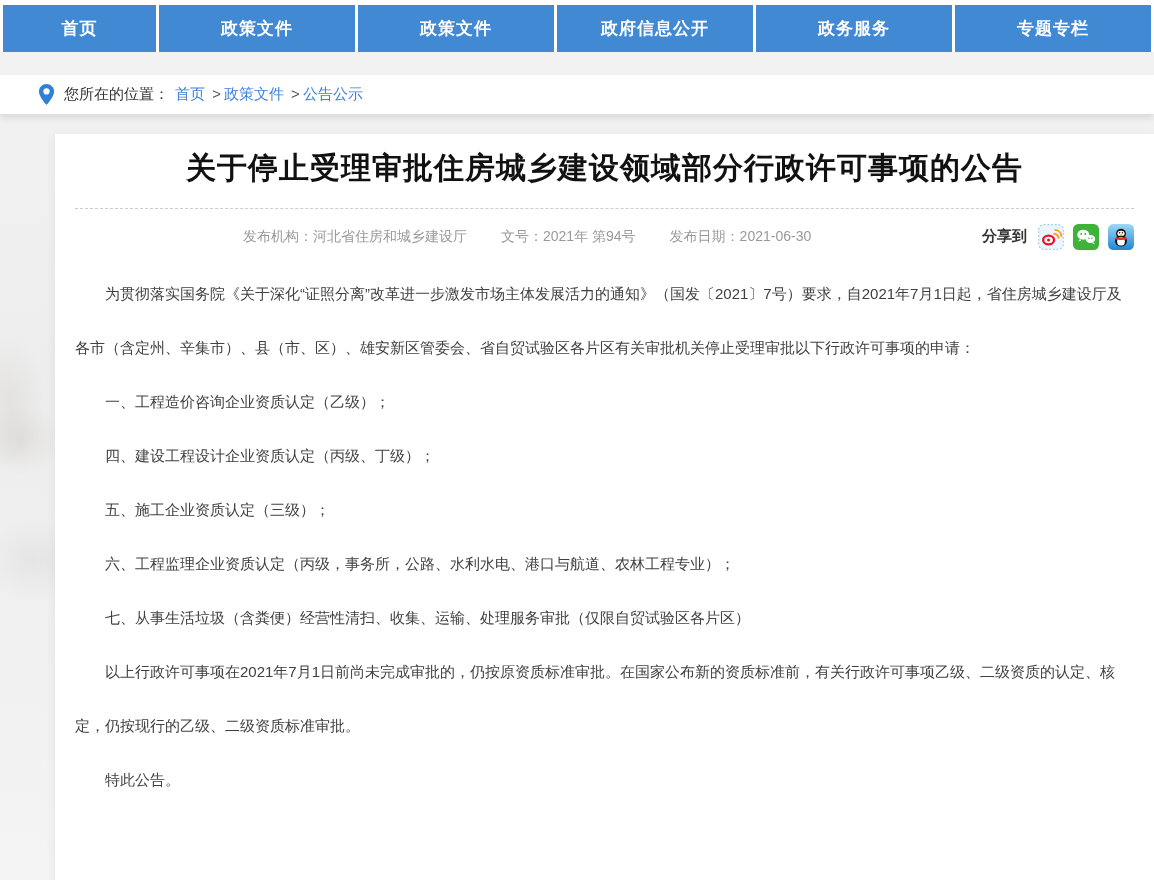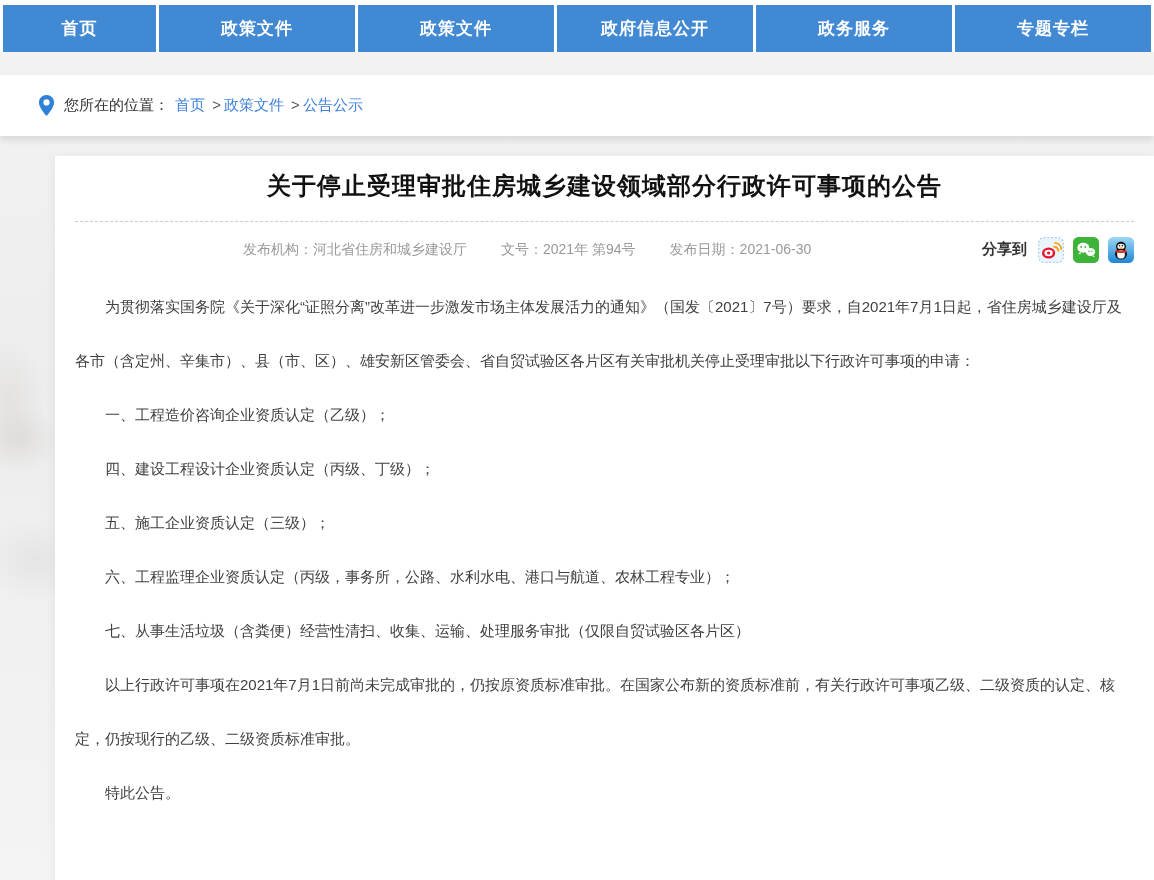--- a/index.html
+++ b/index.html
@@ -25,40 +25,40 @@
   .nav { display: flex; gap: 3px; }
   .nav-item {
     flex: 1; height: 47px; line-height: 47px; text-align: center;
     background: #4289d4; color: #ffffff; font-size: 17px; font-weight: bold;
     cursor: pointer; letter-spacing: 1px; white-space: nowrap;
   }
   .nav-item:first-of-type { flex: 0 0 153px; }
 
   
   .crumb-bar {
-    margin-top: 23px; height: 61px; background: #ffffff;
+    margin-top: 23px; height: 39px; background: #ffffff;
     display: flex; align-items: center; padding-left: 38px;
     box-shadow: 0 4px 7px rgba(0,0,0,.10);
     font-size: 15px; color: #333333; position: relative; z-index: 2;
   }
   .pin { width: 17px; height: 23px; margin-right: 9px; flex: 0 0 auto; }
   .crumb-label { color: #333333; }
   .crumbs { display: inline; }
   .crumb-link { color: #3d80da; text-decoration: none; cursor: pointer; }
   .crumb-sep { color: #555; margin: 0 3px; }
 
   
   .content-area { padding: 20px 0 0 55px; }
   .card {
     background: #ffffff; min-height: 720px; padding: 0 20px 30px 20px;
     box-shadow: -3px 0 8px rgba(0,0,0,.04);
   }
   .title {
     padding: 14px 0 19px 0; text-align: center;
-    font-size: 24px; font-weight: bold; color: #111111; letter-spacing: 1px;
+    font-size: 30px; font-weight: bold; color: #111111; letter-spacing: 1px;
     border-bottom: 1px dashed #cccccc;
   }
   .meta-row { display: flex; align-items: center; padding-top: 13px; height: 42px; }
   .meta { display: flex; gap: 34px; margin-left: 168px; color: #999999; font-size: 14px; white-space: nowrap; }
   .share { margin-left: auto; display: flex; align-items: center; gap: 9px; }
   .share-label { font-size: 15px; font-weight: bold; color: #333333; margin-right: 2px; }
   .share-btn { width: 26px; height: 26px; cursor: pointer; display: inline-flex; }
   .share-btn svg { width: 26px; height: 26px; }
 
   .body { margin-top: 16px; font-size: 15px; color: #404040; }

